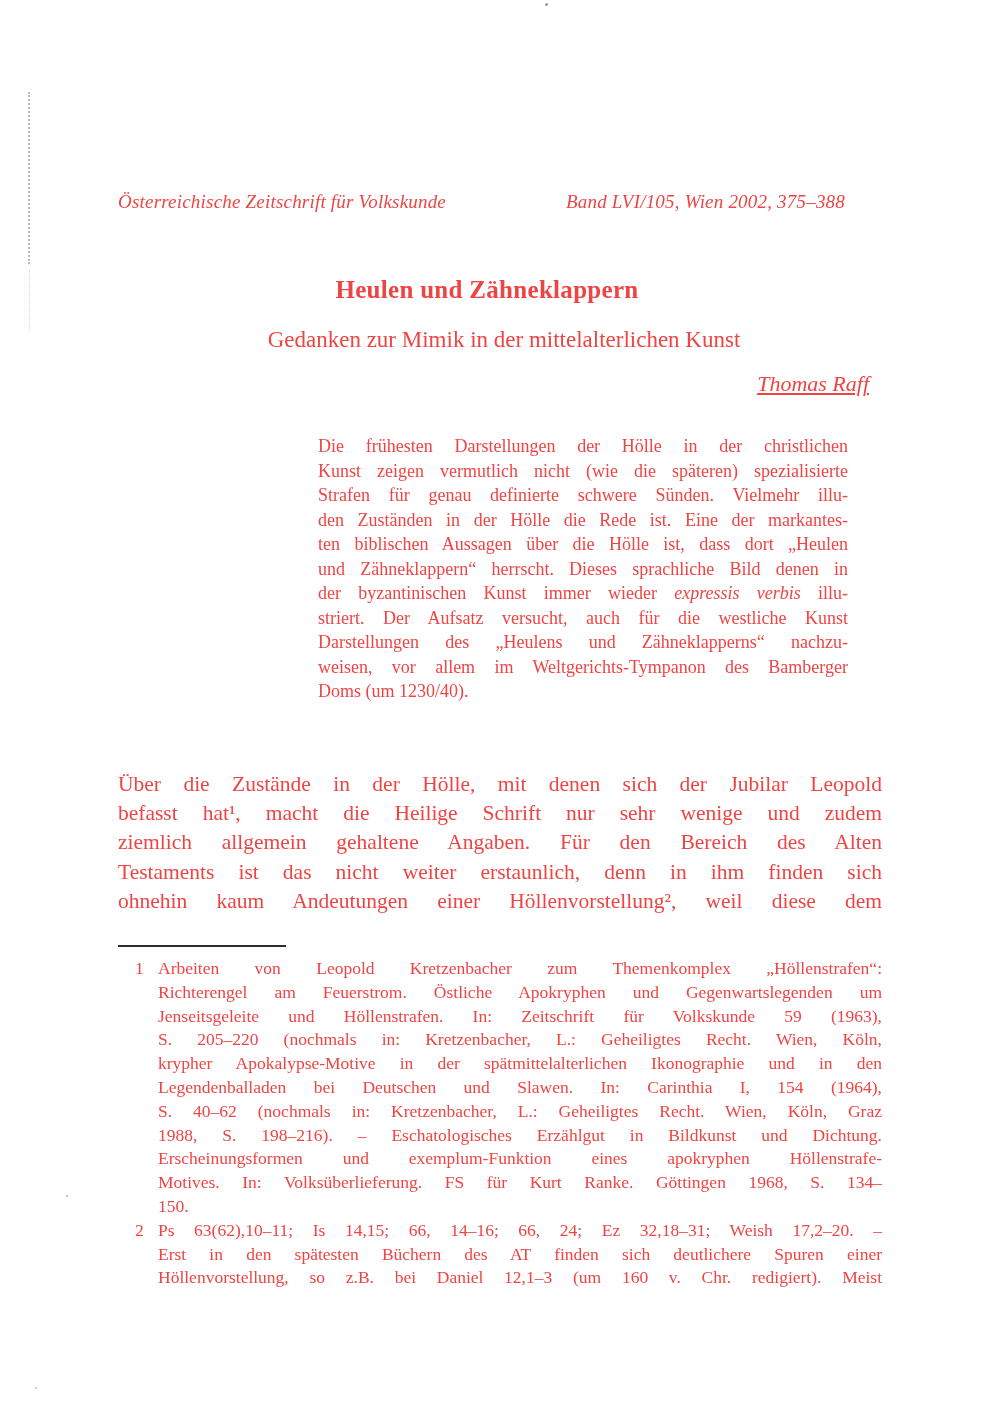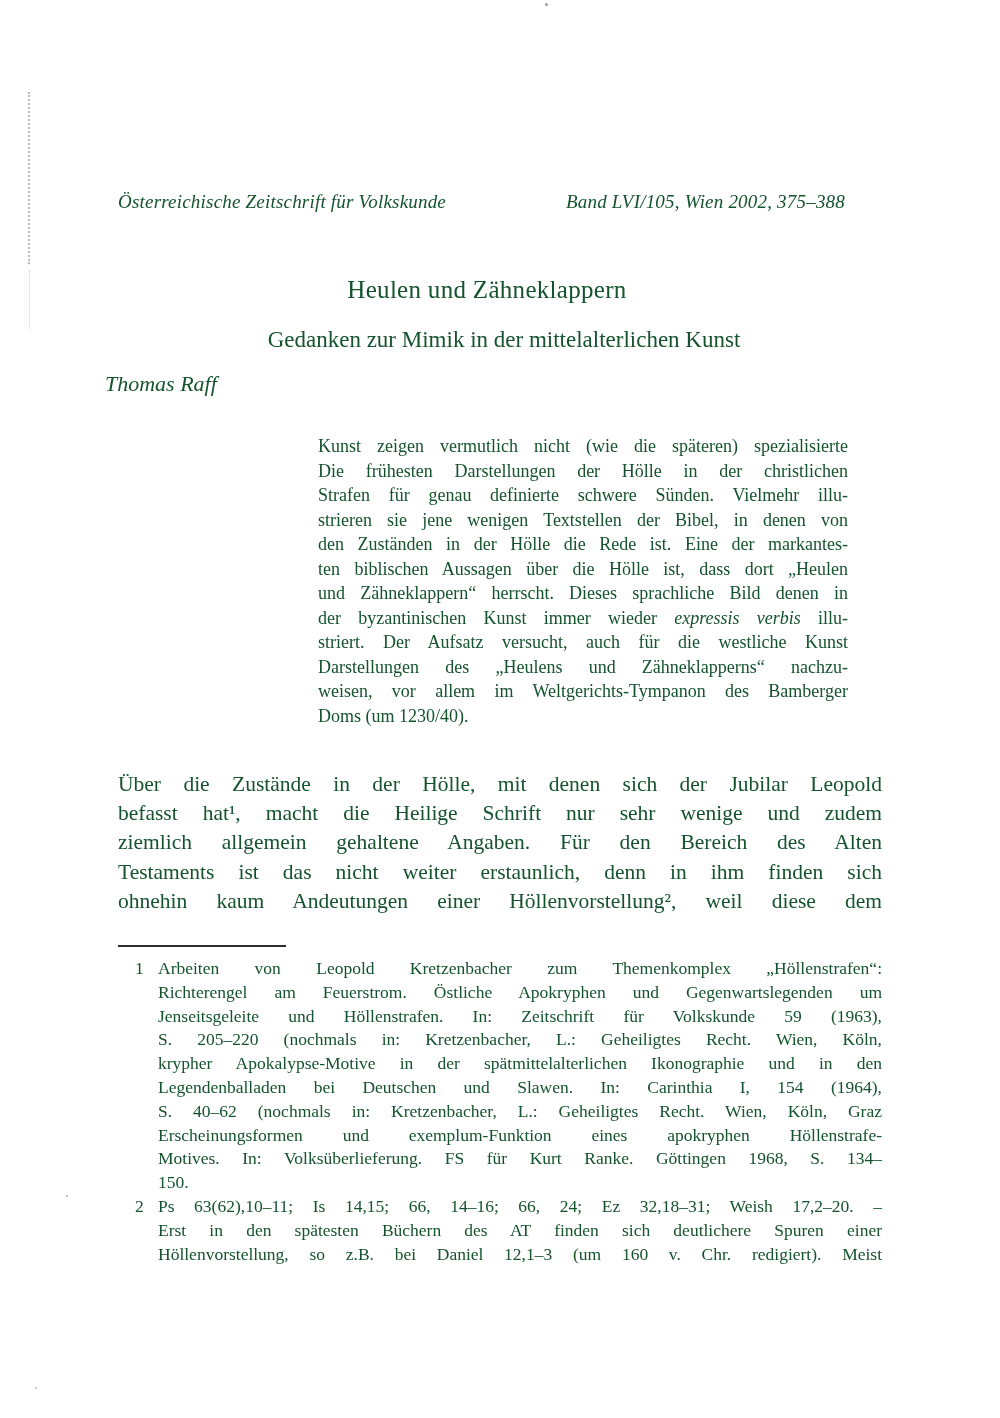--- a/index.html
+++ b/index.html
@@ -2,21 +2,21 @@
 <html><head>
 <meta charset="utf-8">
 <style>
   html, body { margin: 0; padding: 0; background: #e8e8e8; }
   .page {
     position: relative;
     width: 1000px;
     height: 1418px;
     background: #ffffff;
     font-family: "Liberation Serif", "DejaVu Serif", serif;
-    color: #14532d;
+    color: #ef4444;
     overflow: hidden;
   }
 
   
   .artifact { position: absolute; pointer-events: none; }
   .edge-dots {
     left: 28px; top: 92px; height: 172px; width: 0;
     border-left: 2px dotted #bdbdbd;
   }
   .edge-dots-2 {
@@ -39,37 +39,38 @@
     white-space: nowrap;
   }
 
   
   .article-title {
     position: absolute;
     left: 105px; top: 276px; width: 764px;
     margin: 0;
     text-align: center;
     font-size: 25px;
-    font-weight: normal;
+    font-weight: bold;
     letter-spacing: 0.3px;
   }
   .article-subtitle {
     position: absolute;
     left: 105px; top: 310px; width: 764px;
     margin: 17px;
     text-align: center;
     font-size: 23px;
     font-weight: normal;
   }
   .author-name {
     position: absolute;
     left: 105px; top: 371px; width: 764px;
-    text-align: left;
+    text-align: right;
     font-style: italic;
     font-size: 22px;
+    text-decoration: underline;
   }
 
   
   .abstract {
     position: absolute;
     left: 318px; top: 434px; width: 530px;
     font-size: 18px;
     line-height: 24.5px;
   }
 
@@ -114,24 +115,23 @@
   <div class="running-head">
     <span>Österreichische Zeitschrift für Volkskunde</span>
     <span>Band LVI/105, Wien 2002, 375–388</span>
   </div>
 
   <h1 class="article-title">Heulen und Zähneklappern</h1>
   <h2 class="article-subtitle">Gedanken zur Mimik in der mittelalterlichen Kunst</h2>
   <div class="author-name">Thomas Raff</div>
 
   <div class="abstract short-last">
+      <div class="tline">Die frühesten Darstellungen der Hölle in der christlichen</div>
       <div class="tline">Kunst zeigen vermutlich nicht (wie die späteren) spezialisierte</div>
-      <div class="tline">Die frühesten Darstellungen der Hölle in der christlichen</div>
       <div class="tline">Strafen für genau definierte schwere Sünden. Vielmehr illu-</div>
-      <div class="tline">strieren sie jene wenigen Textstellen der Bibel, in denen von</div>
       <div class="tline">den Zuständen in der Hölle die Rede ist. Eine der markantes-</div>
       <div class="tline">ten biblischen Aussagen über die Hölle ist, dass dort „Heulen</div>
       <div class="tline">und Zähneklappern“ herrscht. Dieses sprachliche Bild denen in</div>
       <div class="tline">der byzantinischen Kunst immer wieder <i>expressis verbis</i> illu-</div>
       <div class="tline">striert. Der Aufsatz versucht, auch für die westliche Kunst</div>
       <div class="tline">Darstellungen des „Heulens und Zähneklapperns“ nachzu-</div>
       <div class="tline">weisen, vor allem im Weltgerichts-Tympanon des Bamberger</div>
       <div class="tline">Doms (um 1230/40).</div>
     </div>
 
@@ -149,20 +149,21 @@
     <div class="footnote">
       <span class="fn-num">1</span>
       <div class="short-last">
           <div class="tline">Arbeiten von Leopold Kretzenbacher zum Themenkomplex „Höllenstrafen“:</div>
           <div class="tline">Richterengel am Feuerstrom. Östliche Apokryphen und Gegenwartslegenden um</div>
           <div class="tline">Jenseitsgeleite und Höllenstrafen. In: Zeitschrift für Volkskunde 59 (1963),</div>
           <div class="tline">S. 205–220 (nochmals in: Kretzenbacher, L.: Geheiligtes Recht. Wien, Köln,</div>
           <div class="tline">krypher Apokalypse-Motive in der spätmittelalterlichen Ikonographie und in den</div>
           <div class="tline">Legendenballaden bei Deutschen und Slawen. In: Carinthia I, 154 (1964),</div>
           <div class="tline">S. 40–62 (nochmals in: Kretzenbacher, L.: Geheiligtes Recht. Wien, Köln, Graz</div>
+          <div class="tline">1988, S. 198–216). – Eschatologisches Erzählgut in Bildkunst und Dichtung.</div>
           <div class="tline">Erscheinungsformen und exemplum-Funktion eines apokryphen Höllenstrafe-</div>
           <div class="tline">Motives. In: Volksüberlieferung. FS für Kurt Ranke. Göttingen 1968, S. 134–</div>
           <div class="tline">150.</div>
         </div>
     </div>
     <div class="footnote">
       <span class="fn-num">2</span>
       <div>
           <div class="tline">Ps 63(62),10–11; Is 14,15; 66, 14–16; 66, 24; Ez 32,18–31; Weish 17,2–20. –</div>
           <div class="tline">Erst in den spätesten Büchern des AT finden sich deutlichere Spuren einer</div>

